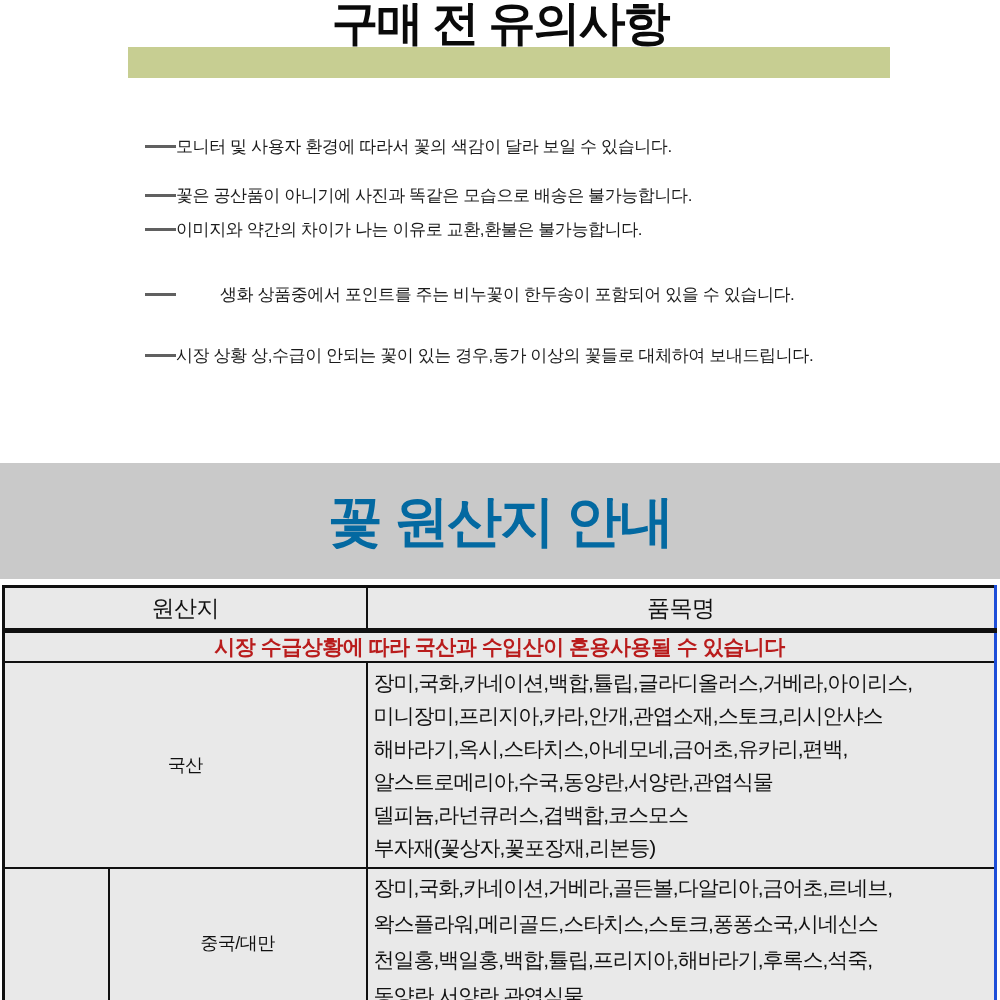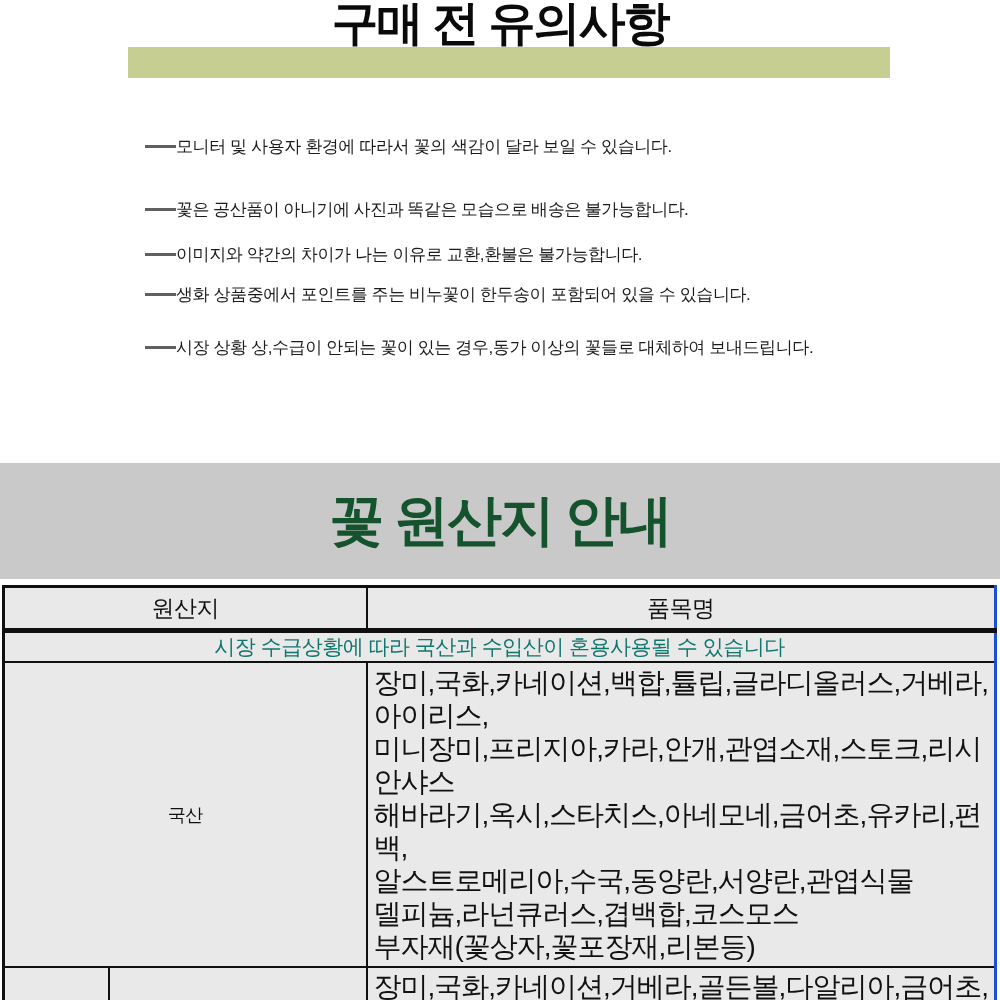--- a/index.html
+++ b/index.html
@@ -46,41 +46,40 @@
   }
   .notice-item .txt {
     font-size: 17px;
     font-weight: 500;
     letter-spacing: -0.4px;
     line-height: 23px;
     color: #1b1b1b;
     white-space: nowrap;
   }
   .ni-0 { top: 135px; }
-  .ni-1 { top: 198px; font-family: Liberation Serif, serif; }
-  .ni-2 { top: 243px; }
-  .ni-3 { top: 283px; }
-  .ni-4 { top: 336px; }
+  .ni-1 { top: 184px; }
+  .ni-2 { top: 218px; }
+  .ni-3 { top: 283px; gap: 44px; }
+  .ni-4 { top: 344px; }
 
   
   .origin-banner {
     position: absolute;
     left: 0; top: 463px;
     width: 1000px; height: 116px;
     background: #c9c9c9;
   }
   .origin-title {
     width: 100%;
     text-align: center;
     font-size: 55px;
     font-weight: 800;
     letter-spacing: -2px;
-    color: #14532d;
+    color: #0369a1;
     line-height: 116px;
-    font-family: Liberation Serif, serif;
   }
 
   
   table.origin-table {
     position: absolute;
     left: 2px; top: 585px;
     width: 995px;
     border-collapse: collapse;
     table-layout: fixed;
   }
@@ -93,32 +92,33 @@
     height: 44px;
     text-align: center;
     font-size: 23px;
     letter-spacing: -0.5px;
     border-top: 3px solid #101010;
     border-bottom: 5px solid #101010;
   }
   .origin-table tr.market-row td {
     height: 30px;
     text-align: center;
-    color: #0f766e;
+    color: #b91c1c;
     font-size: 21px;
     letter-spacing: -0.5px;
     border-bottom: 2.5px solid #101010;
+    font-weight: bold;
   }
   .origin-table td.origin-cell {
     text-align: center;
     font-size: 18px;
     letter-spacing: -0.5px;
   }
   .origin-table td.items-cell {
-    font-size: 28px;
+    font-size: 21px;
     letter-spacing: -1px;
     white-space: pre-line;
     padding: 3px 4px 3px 6px;
     line-height: 33px;
     vertical-align: top;
   }
   .origin-table tr.row-domestic td { height: 202px; }
   .origin-table tr.row-import td { height: 150px; }
   .origin-table tr.row-import td.items-cell { line-height: 36px; padding-top: 1px; }
   .origin-table td.side-border-left { border-left: 3px solid #101010; }

